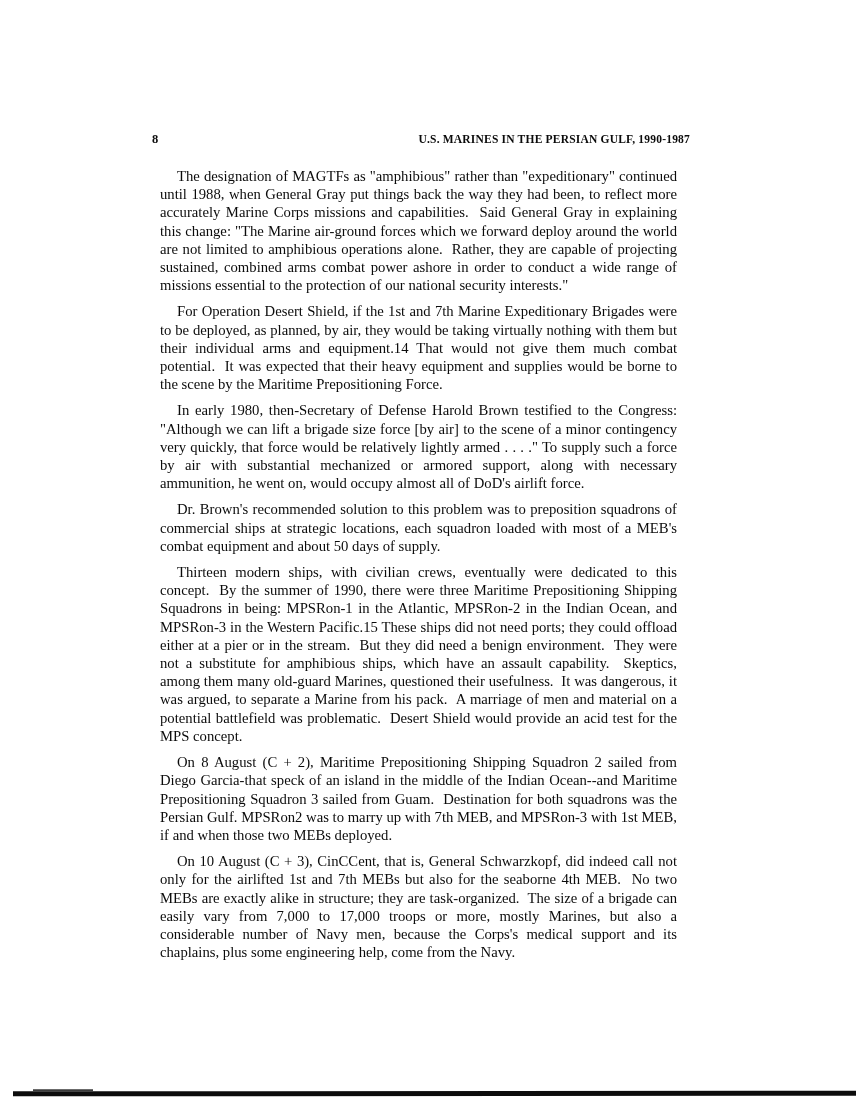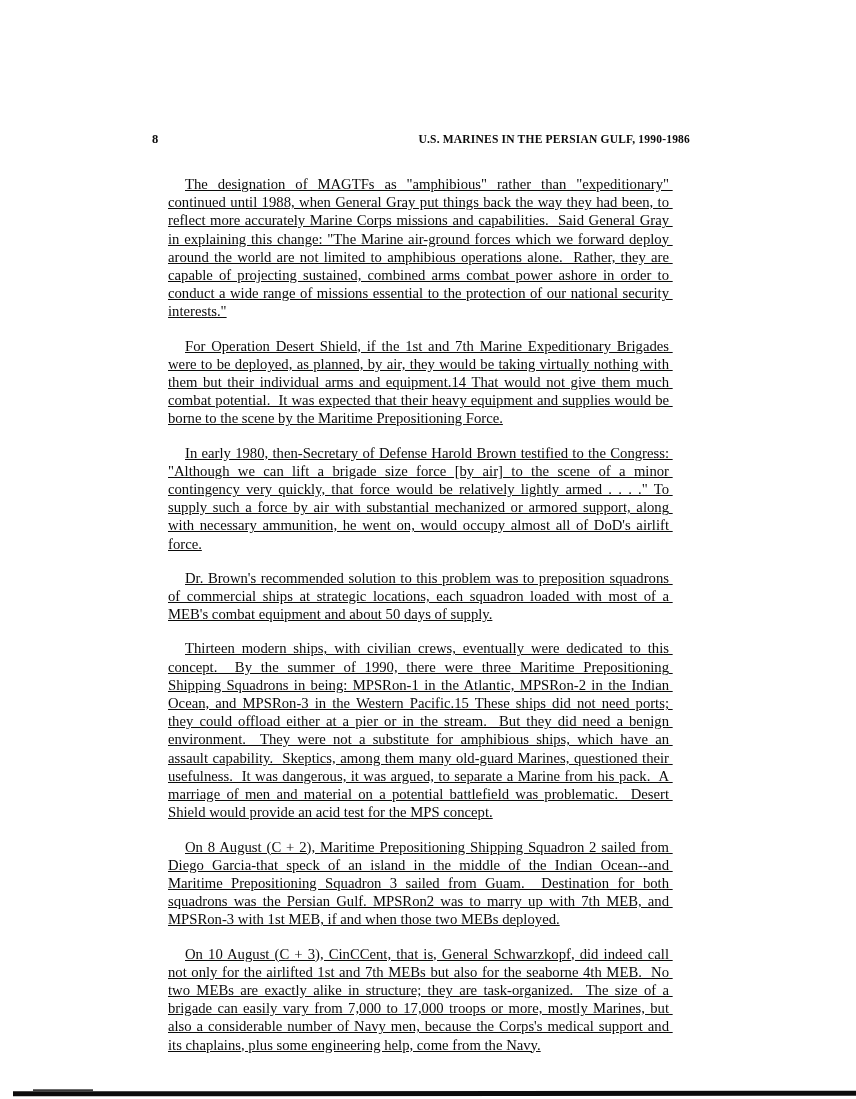--- a/index.html
+++ b/index.html
@@ -39,24 +39,23 @@
     position: absolute;
     left: 152px;
     top: 159px;
     width: 533px;
     font-size: 14.7px;
     line-height: 18.2px;
     text-align: justify;
     text-justify: inter-word;
   }
   .body-text p {
-    margin: 16px;
+    margin: 8px;
     text-indent: 17px;
     white-space: pre-wrap;
-    text-decoration: underline;
   }
   .scan-bar {
     position: absolute;
     left: 13px;
     right: 0;
     top: 1091px;
     height: 5px;
     background: #0c0c0c;
     transform: rotate(-0.05deg);
   }
@@ -70,21 +69,21 @@
     background: #3a3a3a;
   }
 </style>
 </head>
 <body>
 
 <div class="page">
 
   <div class="running-head">
     <span class="folio">8</span>
-    <span class="title">U.S. MARINES IN THE PERSIAN GULF, 1990-1986</span>
+    <span class="title">U.S. MARINES IN THE PERSIAN GULF, 1990-1987</span>
   </div>
 
   <div class="body-text">
     <p>The designation of MAGTFs as "amphibious" rather than "expeditionary" continued until 1988, when General Gray put things back the way they had been, to reflect more accurately Marine Corps missions and capabilities.  Said General Gray in explaining this change: "The Marine air-ground forces which we forward deploy around the world are not limited to amphibious operations alone.  Rather, they are capable of projecting sustained, combined arms combat power ashore in order to conduct a wide range of missions essential to the protection of our national security interests."</p>
     <p>For Operation Desert Shield, if the 1st and 7th Marine Expeditionary Brigades were to be deployed, as planned, by air, they would be taking virtually nothing with them but their individual arms and equipment.14 That would not give them much combat potential.  It was expected that their heavy equipment and supplies would be borne to the scene by the Maritime Prepositioning Force.</p>
     <p>In early 1980, then-Secretary of Defense Harold Brown testified to the Congress: "Although we can lift a brigade size force [by air] to the scene of a minor contingency very quickly, that force would be relatively lightly armed .&nbsp;.&nbsp;.&nbsp;." To supply such a force by air with substantial mechanized or armored support, along with necessary ammunition, he went on, would occupy almost all of DoD's airlift force.</p>
     <p>Dr. Brown's recommended solution to this problem was to preposition squadrons of commercial ships at strategic locations, each squadron loaded with most of a MEB's combat equipment and about 50 days of supply.</p>
     <p>Thirteen modern ships, with civilian crews, eventually were dedicated to this concept.  By the summer of 1990, there were three Maritime Prepositioning Shipping Squadrons in being: MPSRon-1 in the Atlantic, MPSRon-2 in the Indian Ocean, and MPSRon-3 in the Western Pacific.15 These ships did not need ports; they could offload either at a pier or in the stream.  But they did need a benign environment.  They were not a substitute for amphibious ships, which have an assault capability.  Skeptics, among them many old-guard Marines, questioned their usefulness.  It was dangerous, it was argued, to separate a Marine from his pack.  A marriage of men and material on a potential battlefield was problematic.  Desert Shield would provide an acid test for the MPS concept.</p>
     <p>On 8 August (C + 2), Maritime Prepositioning Shipping Squadron 2 sailed from Diego Garcia-that speck of an island in the middle of the Indian Ocean--and Maritime Prepositioning Squadron 3 sailed from Guam.  Destination for both squadrons was the Persian Gulf. MPSRon2 was to marry up with 7th MEB, and MPSRon-3 with 1st MEB, if and when those two MEBs deployed.</p>
     <p>On 10 August (C + 3), CinCCent, that is, General Schwarzkopf, did indeed call not only for the airlifted 1st and 7th MEBs but also for the seaborne 4th MEB.  No two MEBs are exactly alike in structure; they are task-organized.  The size of a brigade can easily vary from 7,000 to 17,000 troops or more, mostly Marines, but also a considerable number of Navy men, because the Corps's medical support and its chaplains, plus some engineering help, come from the Navy.</p>

